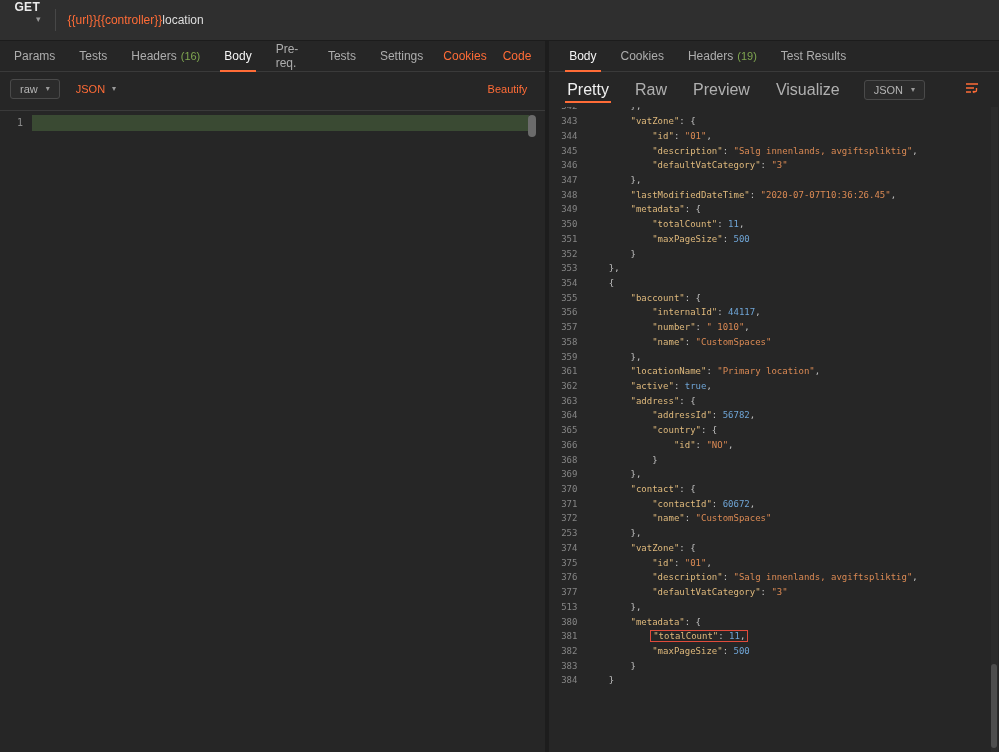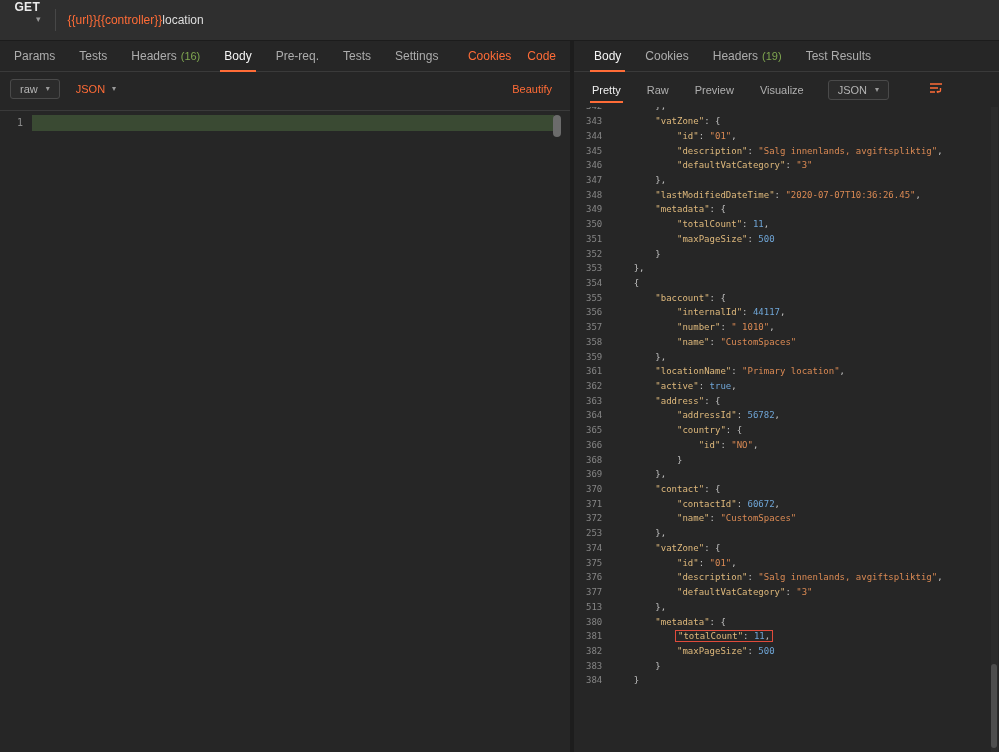--- a/index.html
+++ b/index.html
@@ -50,21 +50,21 @@
   }
   .right-pane .toolbar { padding:0 16px; gap:22px; height:35px; }
   .mini-select {
     display:flex; align-items:center; gap:8px;
     border:1px solid #4a4a4a; border-radius:3px; padding:3px 9px;
     font-size:11px; color:#b5b5b5; cursor:pointer; background:#2b2b2b;
   }
   .mini-caret { font-size:8px; color:#9a9a9a; }
   .lang-select { display:flex; align-items:center; gap:7px; color:#ff6c37; font-size:11px; cursor:pointer; }
   .beautify-link { margin-left:auto; color:#ff6c37; font-size:11px; padding-right:8px; cursor:pointer; }
-  .view-tab { position:relative; font-size:11px; color:#b0b0b0; cursor:pointer; height:100%; display:flex; align-items:center; padding:0 2px; }
+  .view-tab { position:relative; font-size:16px; color:#b0b0b0; cursor:pointer; height:100%; display:flex; align-items:center; padding:0 2px; }
   .view-tab.active { color:#f0f0f0; }
   .view-tab.active::after { content:""; position:absolute; left:0; right:0; bottom:4px; height:2px; background:#ff6c37; }
   .wrap-btn { margin-left:14px; width:22px; height:22px; display:flex; align-items:center; justify-content:center; cursor:pointer; border-radius:3px; }
   
   .editor {
     flex:1; margin-top:5px; border-top:1px solid #3a3a3a; position:relative;
     font-family:"DejaVu Sans Mono", monospace; padding-top:3px;
   }
   .editor-line { display:flex; align-items:center; height:17px; }
   .gutter-num { width:32px; text-align:right; padding-right:9px; color:#8b8b8b; font-size:10px; }

